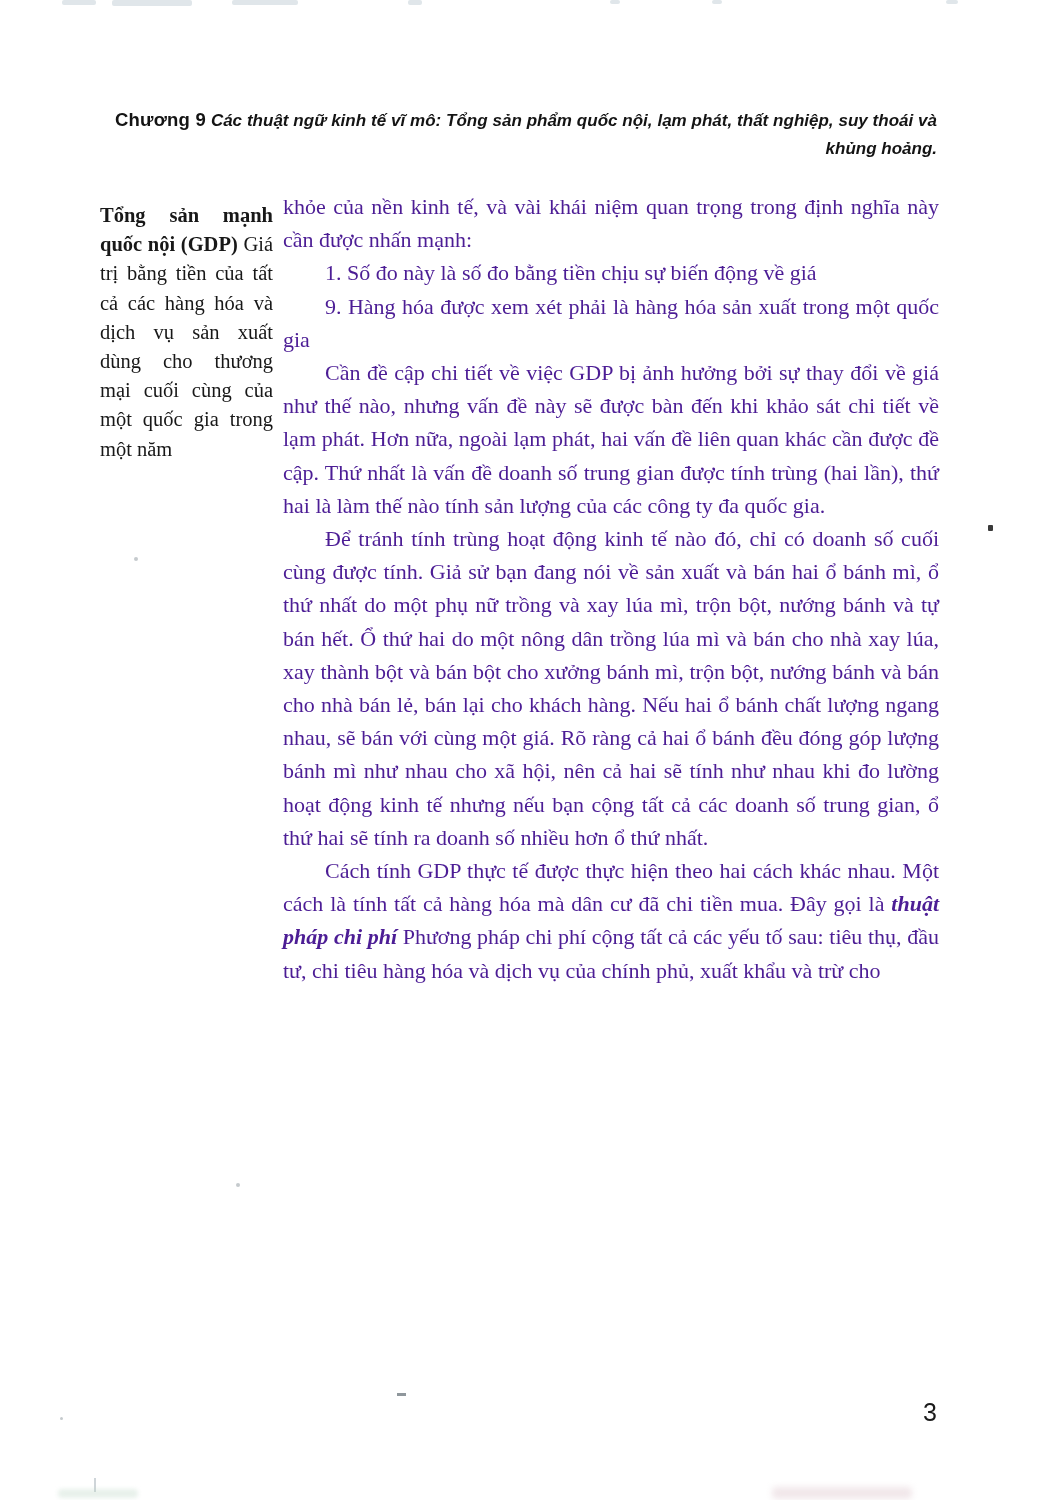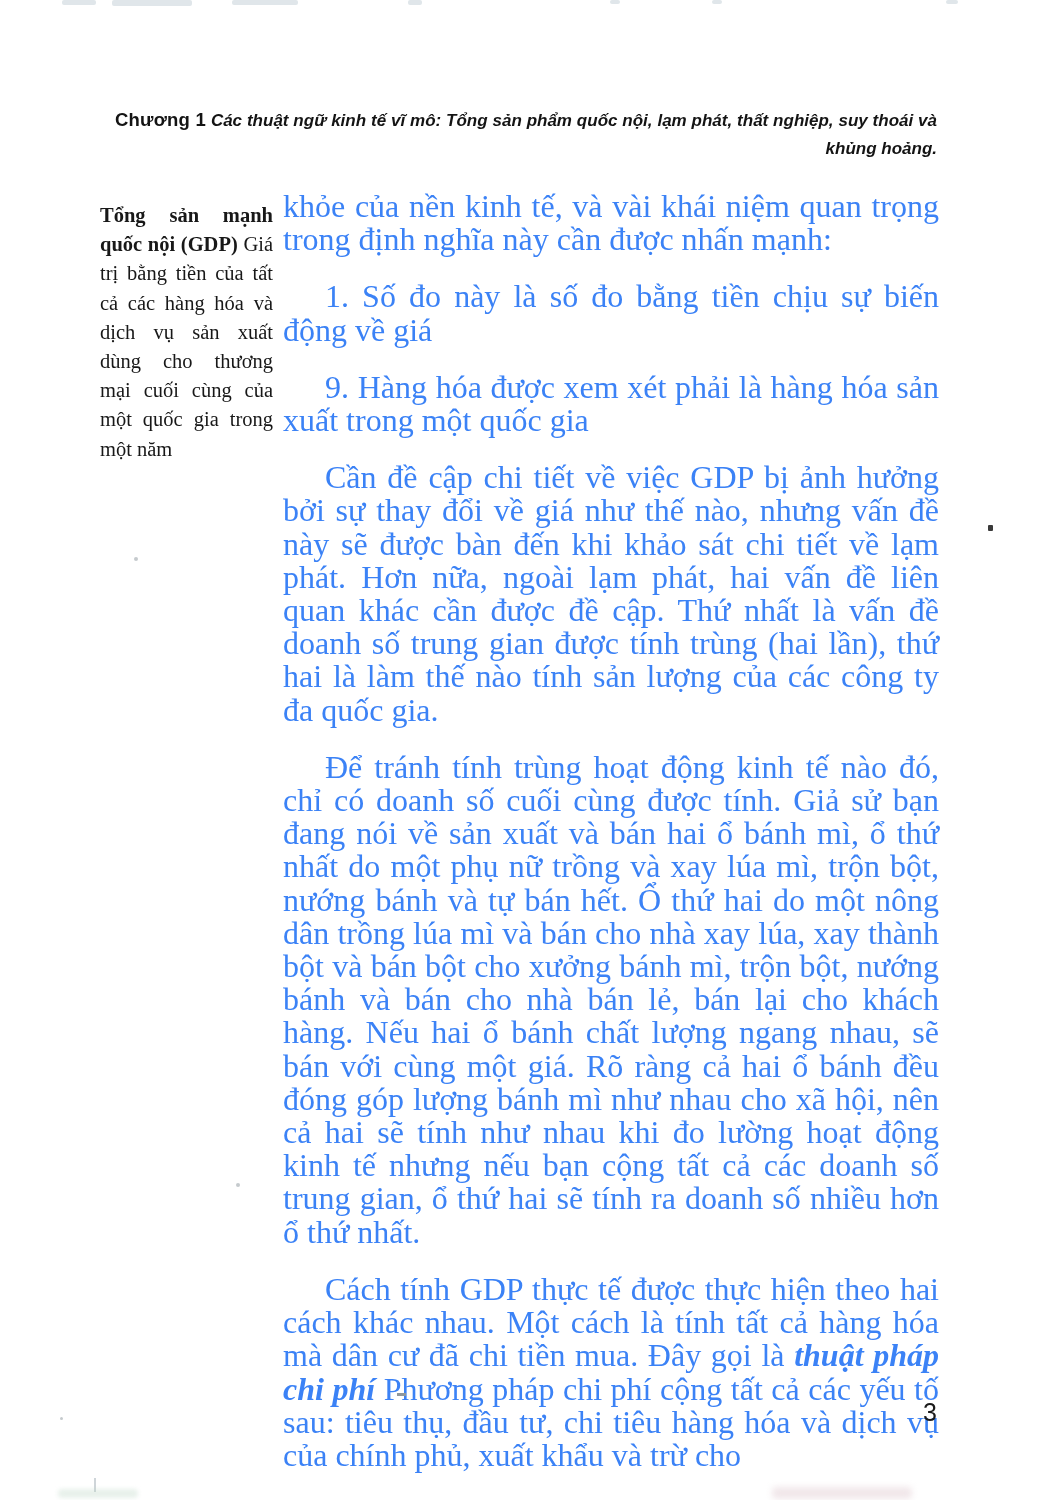--- a/index.html
+++ b/index.html
@@ -30,25 +30,25 @@
   
   .margin-note{
     position:absolute;left:100px;top:201px;width:173px;
     font-size:20.5px;line-height:29.2px;
     text-align:justify;color:#181818;
   }
   .margin-term{font-weight:bold;}
   
   .body-col{
     position:absolute;left:283px;top:190px;width:656px;
-    font-size:32px;line-height:33.2px;
-    text-align:justify;color:#3b82f6;
+    font-size:22px;line-height:33.2px;
+    text-align:justify;color:#4c1d95;
   }
   .body-col p{margin:0;padding:0;}
-  .body-col p.indent{text-indent:42px;margin-top:24px;}
+  .body-col p.indent{text-indent:42px;}
   .ital{font-style:italic;font-weight:bold;}
   
   .page-number{
     position:absolute;left:912px;top:1398px;width:36px;
     font-size:25px;text-align:center;color:#1a1a1a;
     font-family:"Liberation Sans", sans-serif;
   }
   
   .artifact{position:absolute;pointer-events:none;}
   .seg{background:rgba(173,190,201,0.38);border-radius:2px;}
@@ -72,21 +72,21 @@
 
   <div class="artifact seg" style="left:62px;top:0;width:34px;height:5px"></div>
   <div class="artifact seg" style="left:112px;top:0;width:80px;height:6px"></div>
   <div class="artifact seg" style="left:232px;top:0;width:66px;height:5px"></div>
   <div class="artifact seg" style="left:408px;top:0;width:14px;height:5px"></div>
   <div class="artifact seg" style="left:610px;top:0;width:10px;height:4px"></div>
   <div class="artifact seg" style="left:712px;top:0;width:10px;height:4px"></div>
   <div class="artifact seg" style="left:946px;top:0;width:12px;height:4px"></div>
 
   <div class="chapter-header">
-    <span class="chapter-label">Chương 1</span>
+    <span class="chapter-label">Chương 9</span>
     <span class="chapter-title">Các thuật ngữ kinh tế vĩ mô: Tổng sản phẩm quốc nội, lạm phát, thất nghiệp, suy thoái và khủng hoảng.</span>
   </div>
 
   <div class="margin-note">
     <span class="margin-term">Tổng sản mạnh quốc nội (GDP)</span>
     <span class="margin-def">Giá trị bằng tiền của tất cả các hàng hóa và dịch vụ sản xuất dùng cho thương mại cuối cùng của một quốc gia trong một năm</span>
   </div>
 
   <div class="body-col">
     <p>khỏe của nền kinh tế, và vài khái niệm quan trọng trong định nghĩa này cần được nhấn mạnh:</p>

